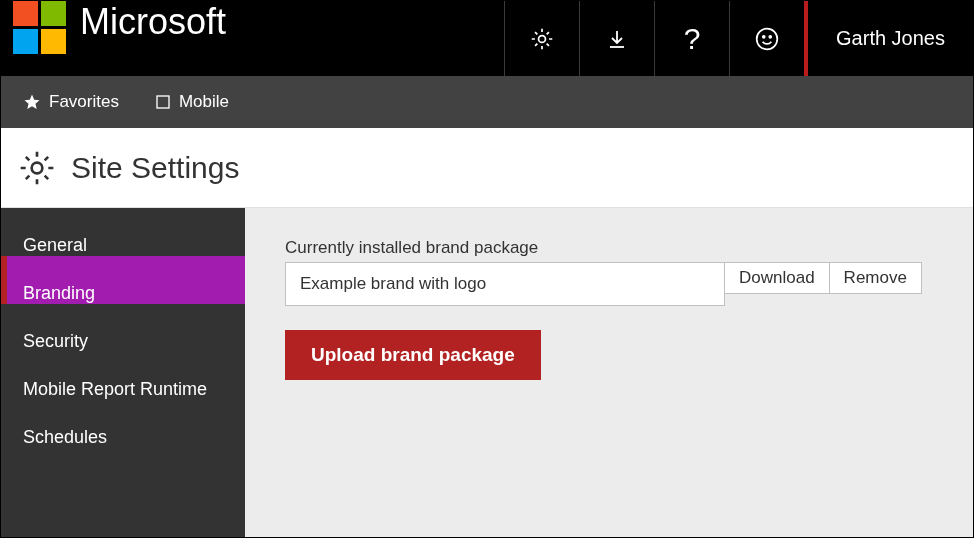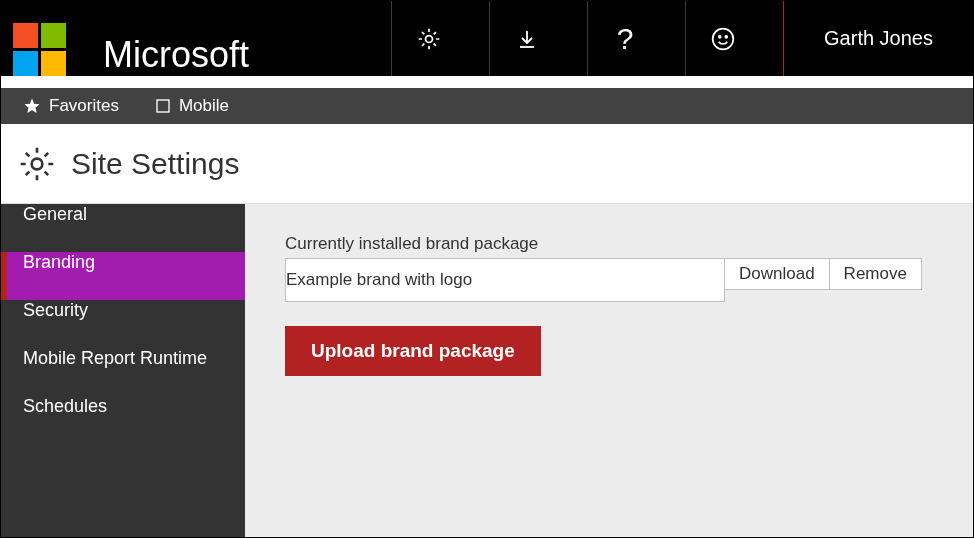--- a/index.html
+++ b/index.html
@@ -1,47 +1,47 @@
 <!DOCTYPE html>
 <html><head>
 <meta charset="utf-8">
 <style>
   * { box-sizing: border-box; margin: 0; padding: 0; }
   html, body { width: 974px; height: 538px; font-family: "Segoe UI", Arial, sans-serif; overflow: hidden; }
   body { display: flex; flex-direction: column; border: 1px solid #000; }
 
   
-  .topbar { background: #000; color: #fff; height: 75px; display: flex; align-items: flex-end; gap: 23px; }
+  .topbar { background: #000; color: #fff; height: 75px; display: flex; align-items: flex-start; }
   .logo { display: grid; grid-template-columns: 25px 25px; grid-template-rows: 25px 25px; gap: 3px; margin-left: 12px; }
   .sq { width: 25px; height: 25px; }
   .brand { font-size: 36px; font-weight: 400; margin-left: 14px; letter-spacing: 0; }
   .topbar-spacer { flex: 1; }
   .topbar-cell { width: 75px; height: 75px; display: flex; align-items: center; justify-content: center; border-left: 1px solid #3a3a3a; font-size: 28px; }
-  .topbar-user { height: 75px; display: flex; align-items: center; padding: 0 40px; border-left: 1px solid #b91c1c; font-size: 20px; }
+  .topbar-user { height: 75px; display: flex; align-items: center; padding: 0 28px; border-left: 4px solid #b91c1c; font-size: 20px; }
 
   
-  .secbar { background: #424242; color: #fff; height: 36px; display: flex; align-items: center; font-size: 17px; margin-top: 12px; }
+  .secbar { background: #424242; color: #fff; height: 52px; display: flex; align-items: center; font-size: 17px; }
   .secbar-item { display: flex; align-items: center; gap: 8px; padding: 0 18px; height: 100%; }
   .secbar-item:first-child { padding-left: 22px; }
 
   
   .titlebar { background: #fff; height: 80px; display: flex; align-items: center; gap: 14px; padding-left: 16px; border-bottom: 1px solid #e0e0e0; }
   .titlebar h1 { font-size: 30px; font-weight: 400; color: #333; }
 
   
   .bodyrow { flex: 1; display: flex; min-height: 0; }
   .sidebar { width: 244px; background: #333333; color: #fff; display: flex; flex-direction: column; }
-  .sidebar-item { height: 48px; display: flex; align-items: flex-start; padding-left: 22px; font-size: 18px; font-weight: 400; cursor: pointer; }
+  .sidebar-item { height: 48px; display: flex; align-items: flex-end; padding-left: 22px; font-size: 18px; font-weight: 400; cursor: pointer; }
   .sidebar-item.active { background: #a21caf; position: relative; }
   .sidebar-item.active::before { content: ""; position: absolute; left: 0; top: 0; bottom: 0; width: 6px; background: #B22222; }
 
   .main { flex: 1; background: #ececec; padding: 30px 40px; }
   .field-label { font-size: 17px; color: #333; margin-bottom: 4px; }
   .field-row { display: flex; }
-  .field-input { flex: 0 0 440px; background: #fff; border: 1px solid #c0c0c0; height: 44px; display: flex; align-items: center; font-size: 17px; color: #333; }
+  .field-input { flex: 0 0 440px; background: #fff; border: 1px solid #c0c0c0; height: 44px; display: flex; align-items: center; padding-left: 14px; font-size: 17px; color: #333; }
   .field-btn { background: #fff; border: 1px solid #c0c0c0; border-left: none; height: 32px; display: flex; align-items: center; padding: 0 14px; font-size: 17px; color: #333; }
   .upload-btn { margin-top: 24px; background: #B22222; color: #fff; border: none; height: 50px; padding: 0 26px; font-size: 19px; font-weight: 600; display: inline-flex; align-items: center; cursor: pointer; }
 
   svg { display: block; }
 </style>
 </head>
 <body>
 
 <div class="topbar">
   <div class="logo">

